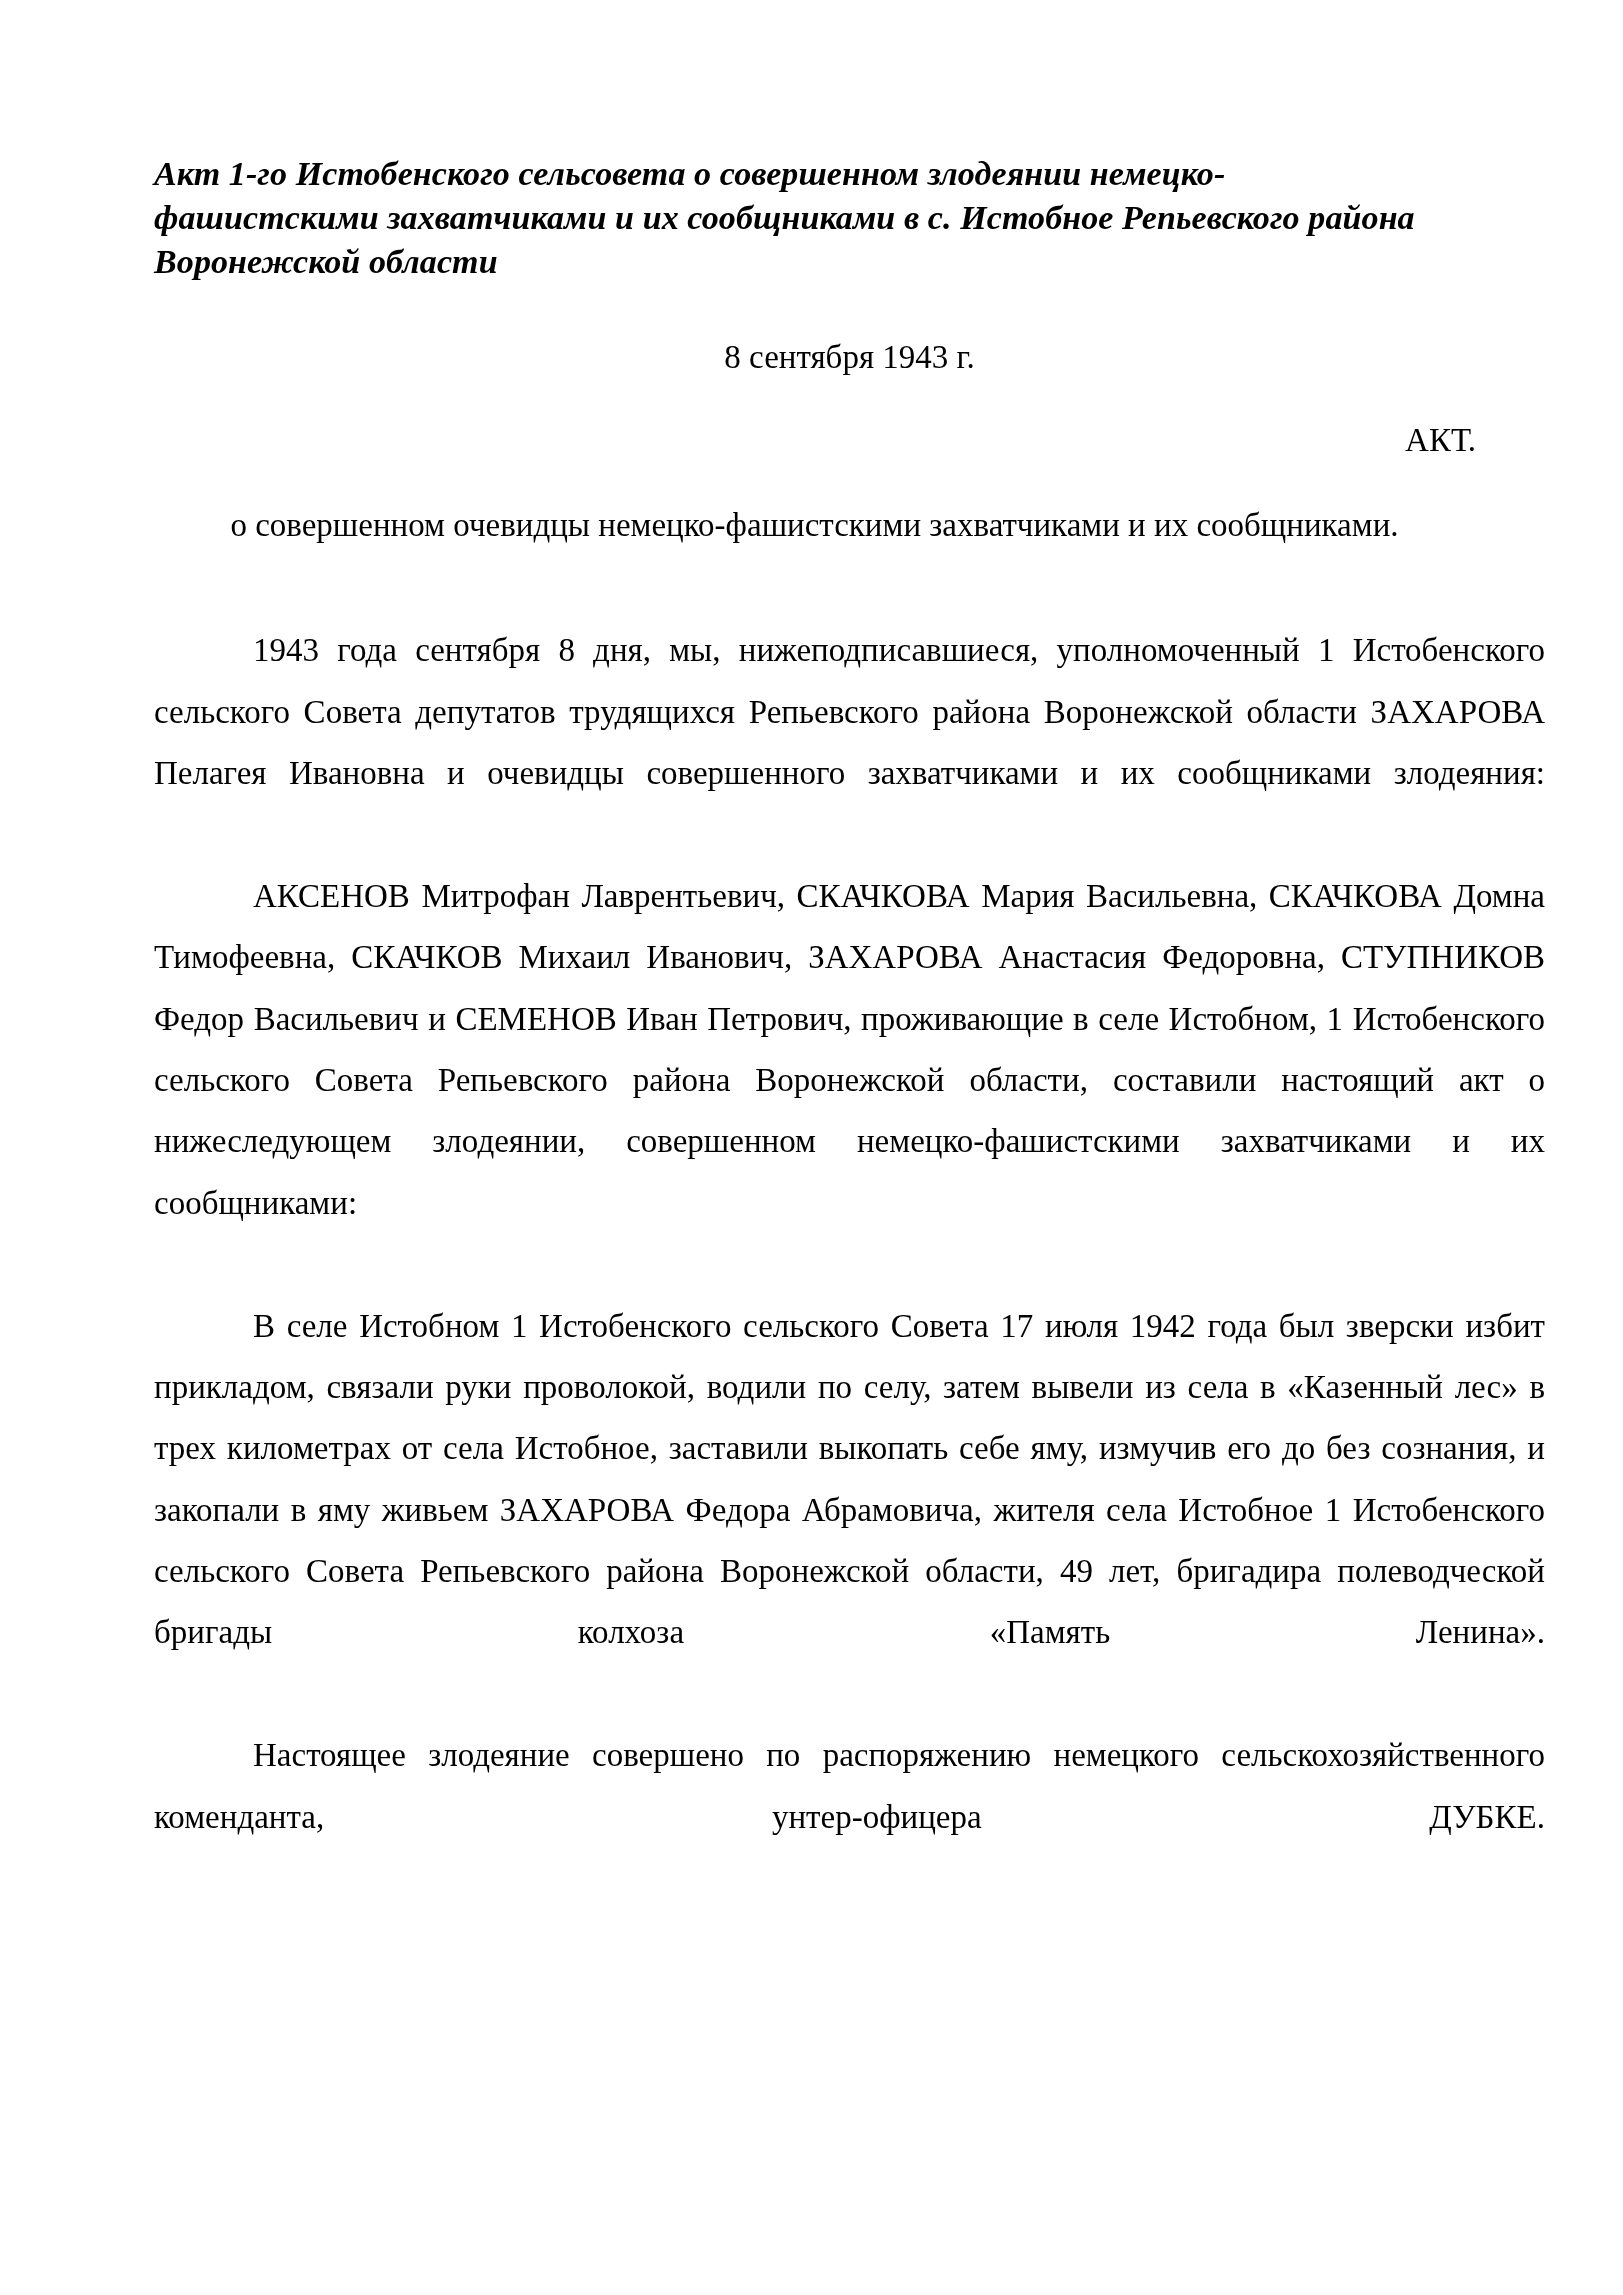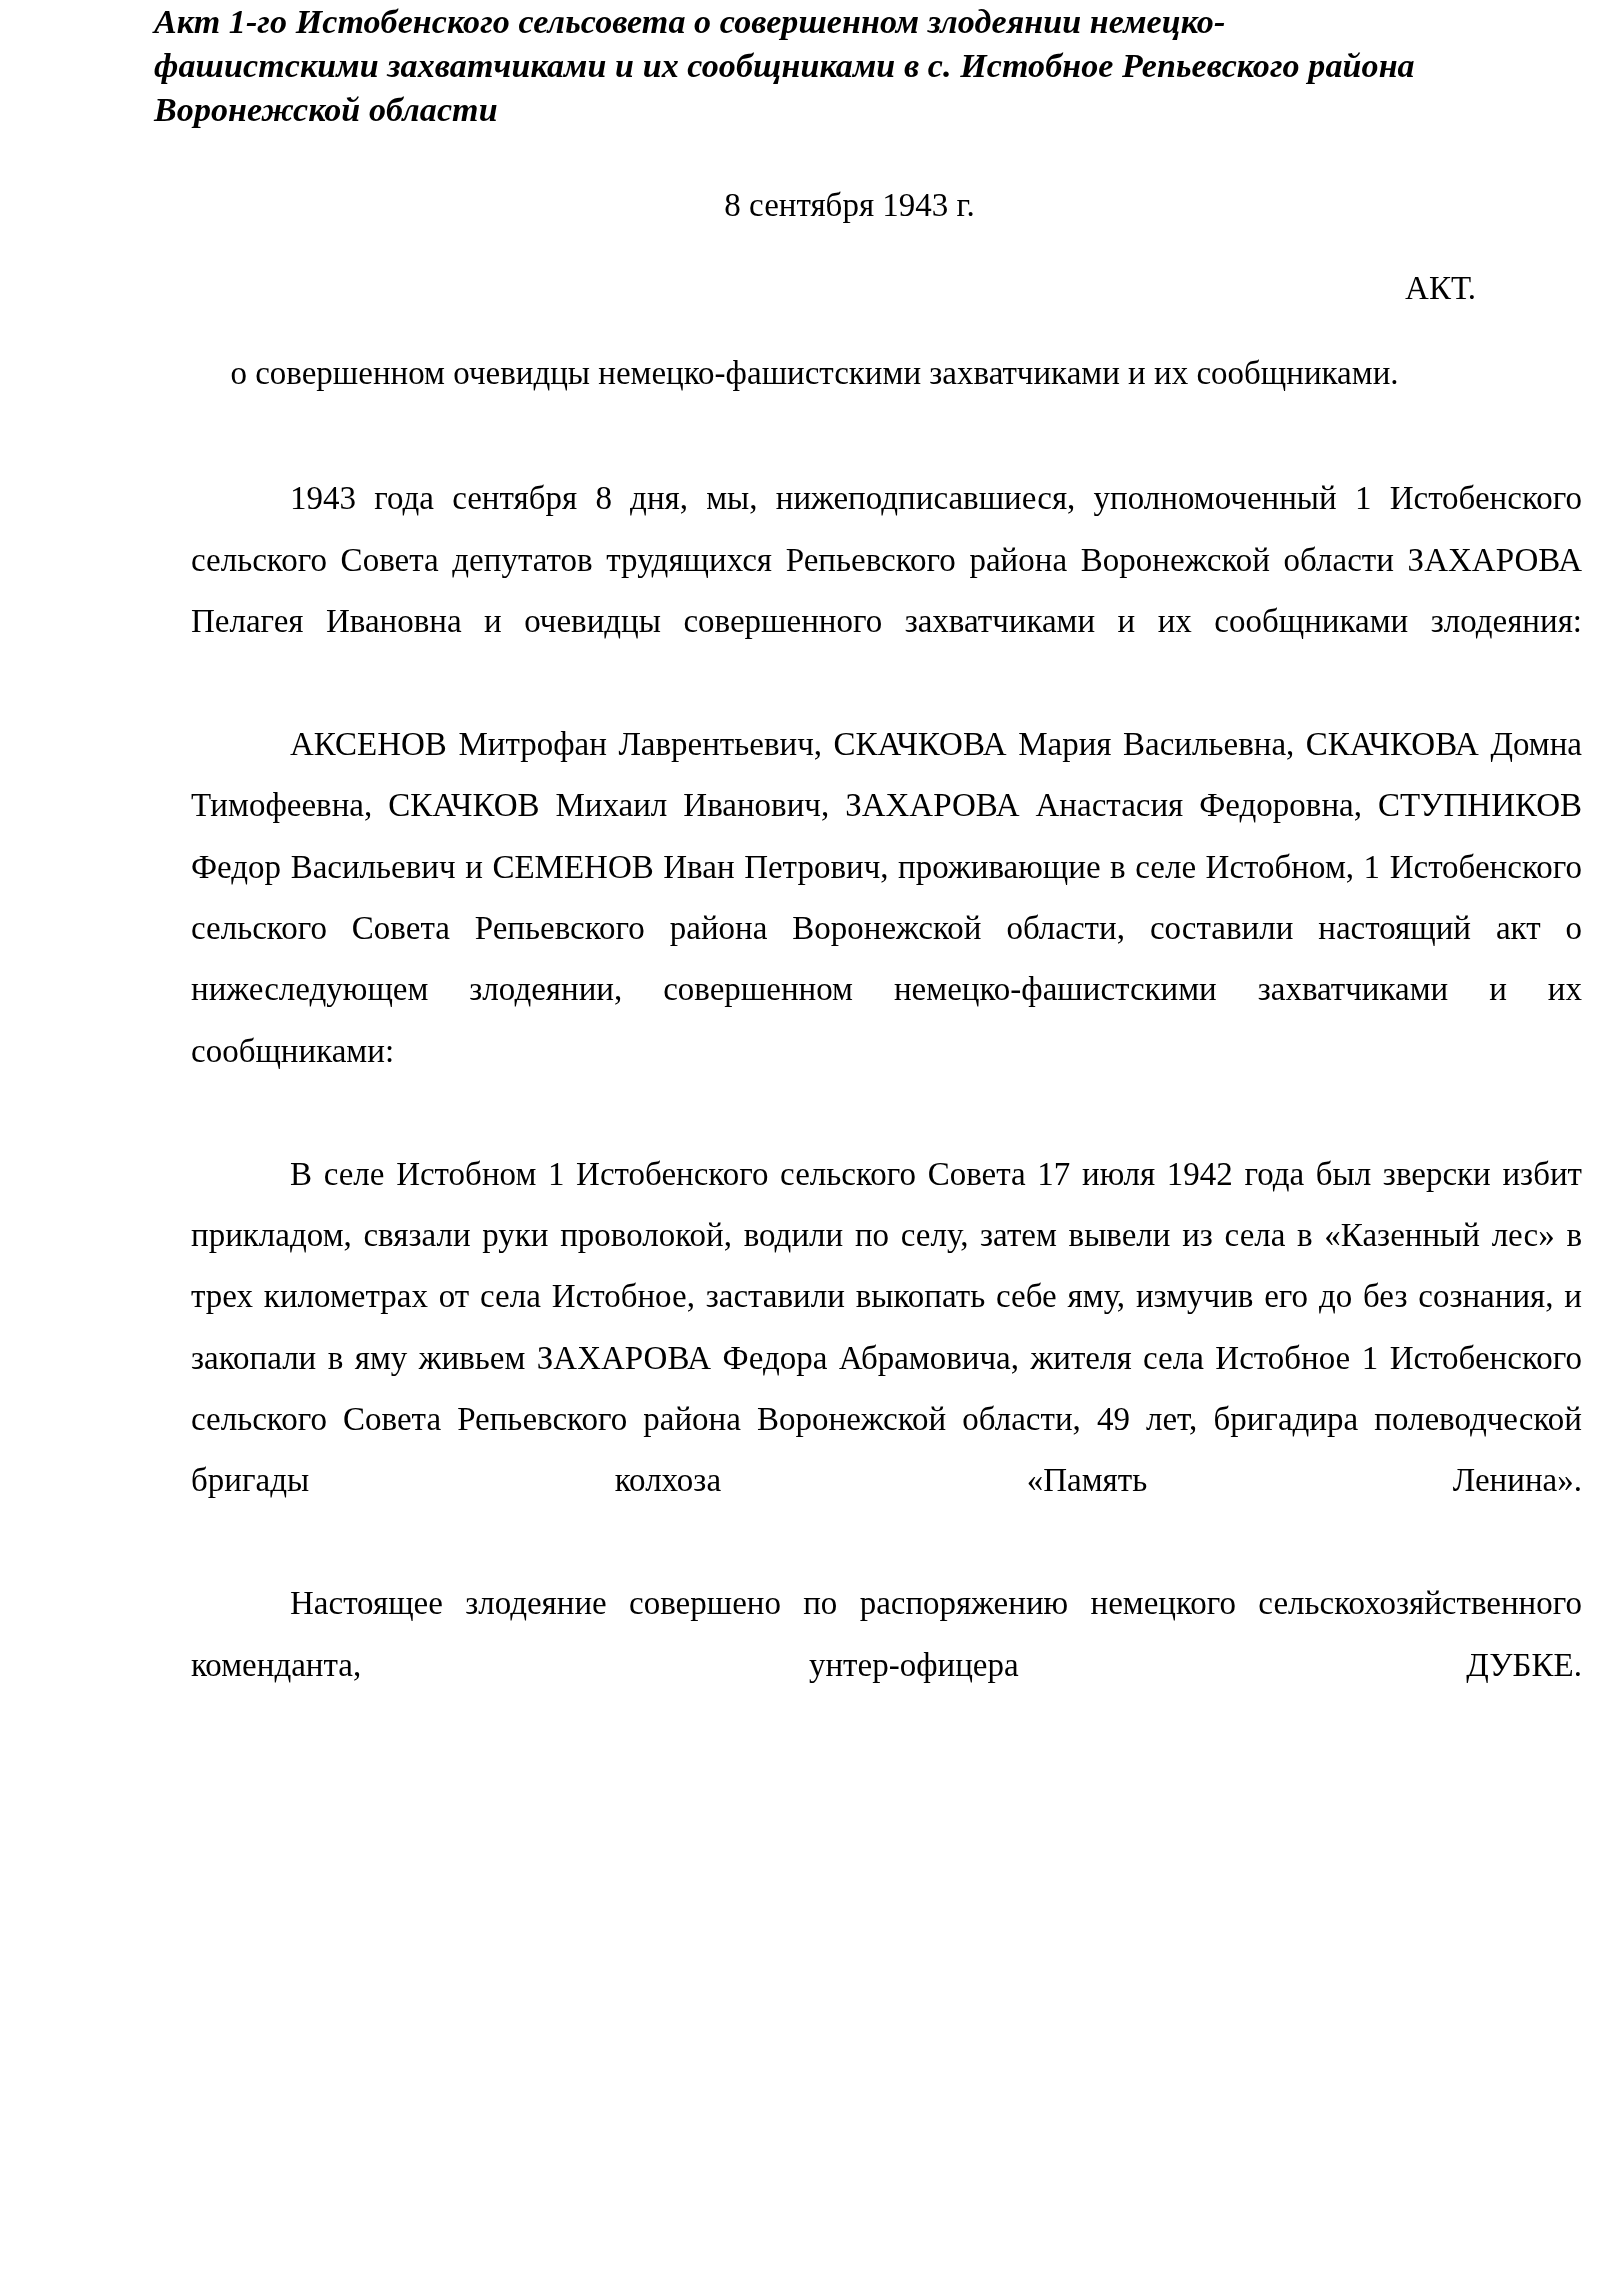--- a/index.html
+++ b/index.html
@@ -29,20 +29,21 @@
   .content {
     position: absolute;
     left: 154px;
     top: 0;
     width: 1322px;   
   }
 
   
   .doc-title {
     margin: 0;
+    padding-top: 152px;
     font-weight: bold;
     font-style: italic;
     font-size: 34px;
     line-height: 1.29;
     text-align: left;
     letter-spacing: 0.1px;
     width: 1263px;
   }
 
   
@@ -72,21 +73,20 @@
     line-height: 1.94;
     text-align: center;
     width: 1217px;
     margin-left: 52px;
   }
 
   
   .body-block {
     padding-top: 63px;
     width: 1391px;
-    margin-left: 37px;
   }
 
   .para {
     margin: 0;
     font-size: 33px;
     line-height: 1.86;
     text-align: justify;
     text-justify: inter-word;
     text-indent: 99px;
     hyphens: none;

